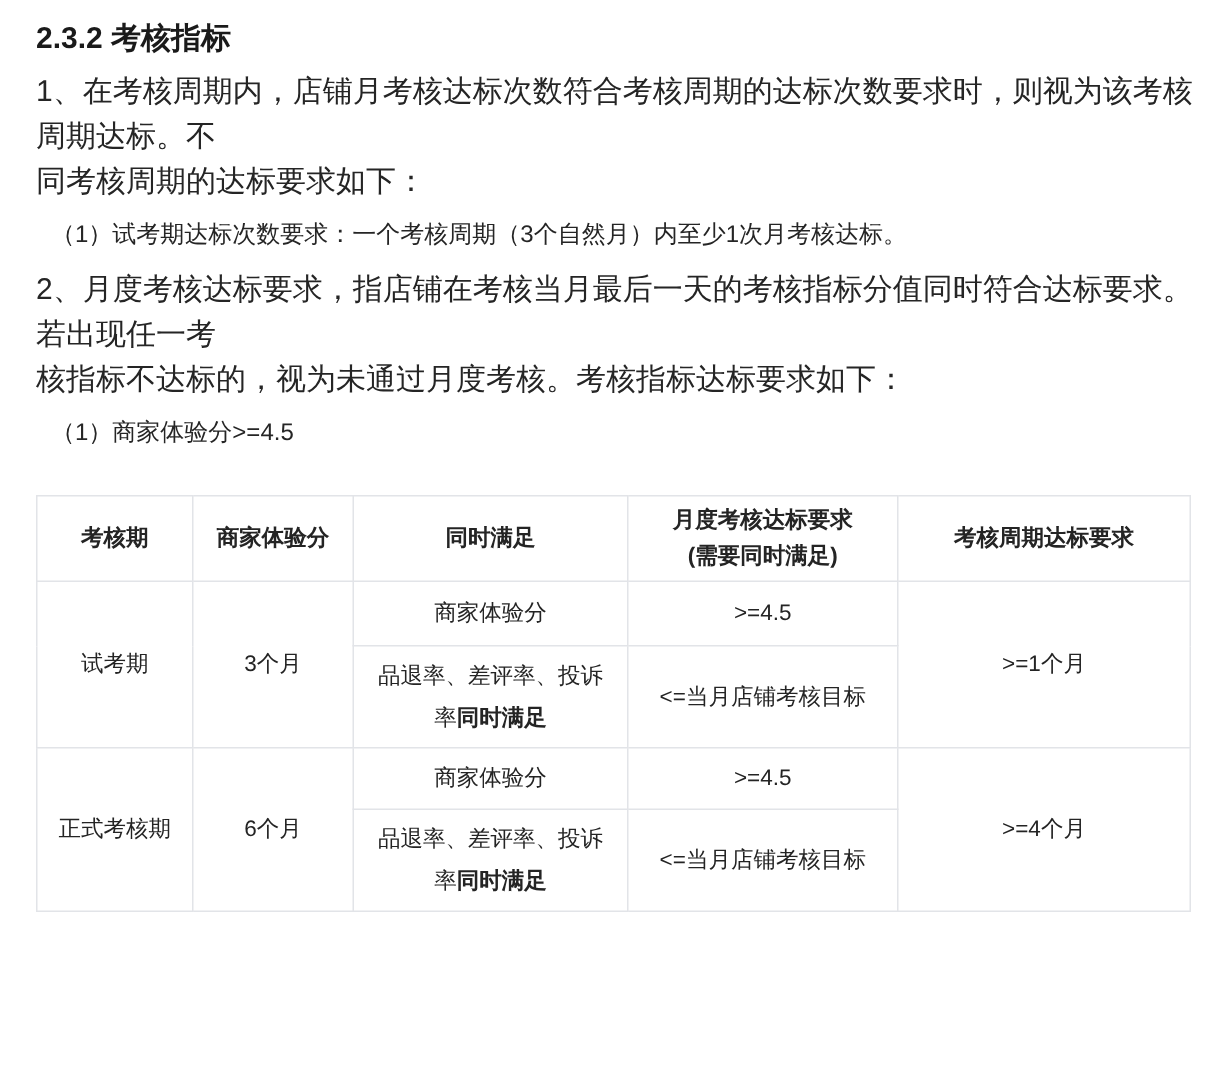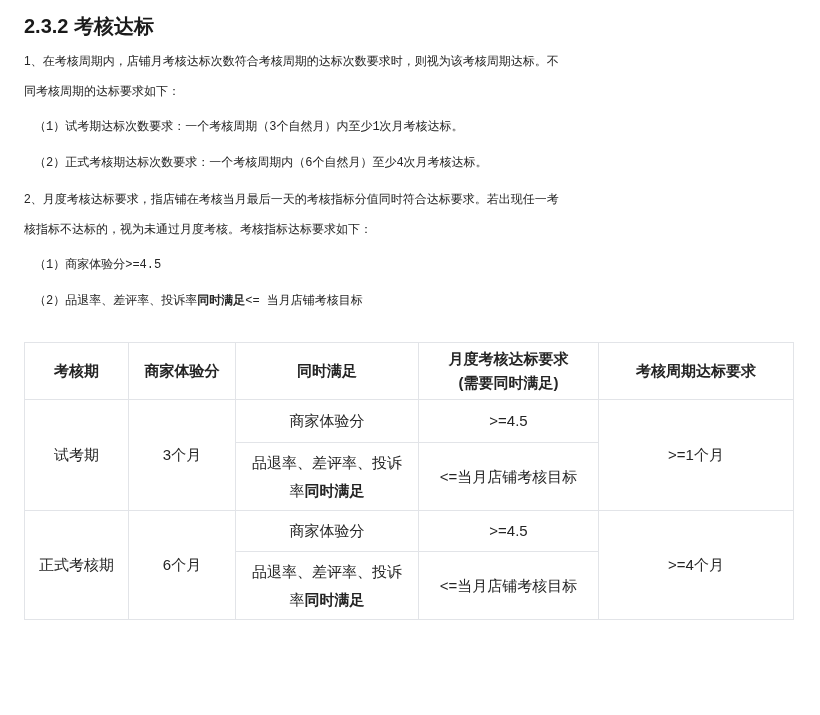--- a/index.html
+++ b/index.html
@@ -7,27 +7,27 @@
     width:820px;height:715px;background:#ffffff;overflow:hidden;
     font-family:"Liberation Sans","DejaVu Sans",sans-serif;
     color:#252525;
   }
   .doc{padding:0 24px;}
   .title{
     font-size:20px;font-weight:700;color:#1a1a1a;
     line-height:28px;margin:12px 0 6px 0;
   }
   .para{
-    font-size:12px;line-height:30px;margin:6px 0;
+    font-size:20px;line-height:30px;margin:6px 0;
     white-space:pre-line;
   }
   .para.mt{margin-top:0;}
   .item{
-    font-size:12px;line-height:30px;margin:6px 0;
-    padding-left:10px;white-space:pre-line;font-family:Liberation Mono, monospace;
+    font-size:16px;line-height:30px;margin:6px 0;
+    padding-left:10px;white-space:pre-line;
   }
   .item b,.para b{font-weight:700;}
   table.assessment{
     border-collapse:collapse;table-layout:fixed;width:769px;
     margin-top:26px;
   }
   table.assessment th,table.assessment td{
     border:1px solid #e2e4e8;text-align:center;vertical-align:middle;
     font-size:15px;line-height:28px;padding:0 10px;color:#242424;
     overflow:hidden;
@@ -40,35 +40,33 @@
   .tr-a1{height:43px;}
   .tr-b1{height:68px;}
   .tr-a2{height:41px;}
   .tr-b2{height:68px;}
 </style>
 </head>
 <body>
 
 <div class="doc">
 
-  <h2 class="title">2.3.2 考核达标</h2>
+  <h2 class="title">2.3.2 考核指标</h2>
 
   <p class="para">1、在考核周期内，店铺月考核达标次数符合考核周期的达标次数要求时，则视为该考核周期达标。不
 同考核周期的达标要求如下：</p>
 
   <p class="item">（1）试考期达标次数要求：一个考核周期（3个自然月）内至少1次月考核达标。</p>
 
-  <p class="item">（2）正式考核期达标次数要求：一个考核周期内（6个自然月）至少4次月考核达标。</p>
 
   <p class="para mt">2、月度考核达标要求，指店铺在考核当月最后一天的考核指标分值同时符合达标要求。若出现任一考
 核指标不达标的，视为未通过月度考核。考核指标达标要求如下：</p>
 
   <p class="item">（1）商家体验分&gt;=4.5</p>
 
-  <p class="item"><span>（2）品退率、差评率、投诉率</span><b>同时满足</b><span>&lt;= 当月店铺考核目标</span></p>
 
 
   <table class="assessment">
     <colgroup>
       <col style="width:104px">
       <col style="width:107px">
       <col style="width:183px">
       <col style="width:180px">
       <col style="width:195px">
     </colgroup>

